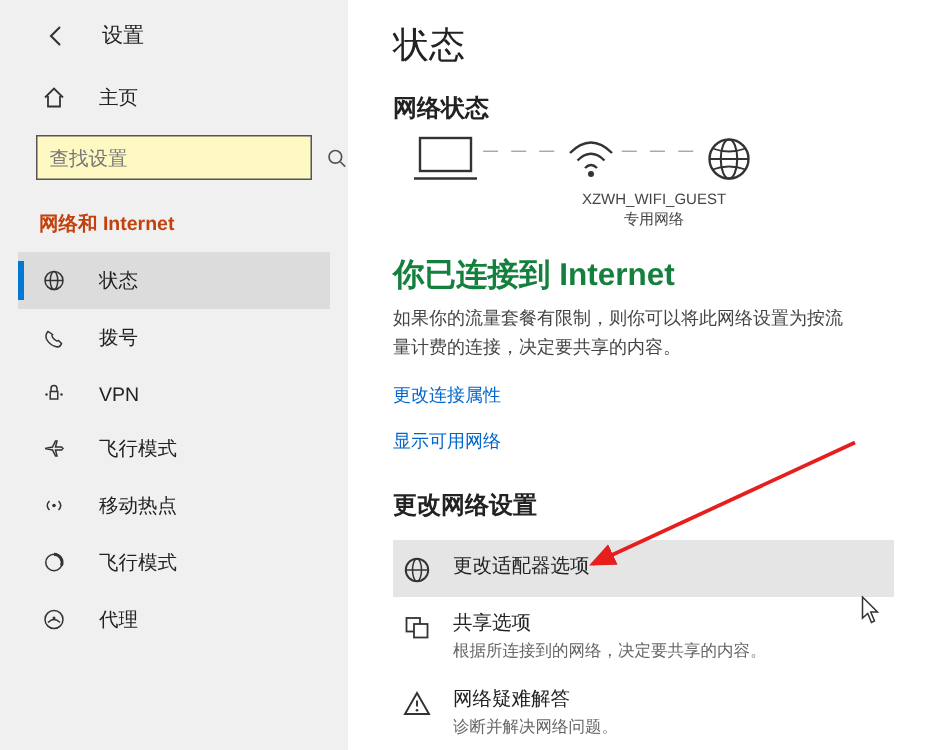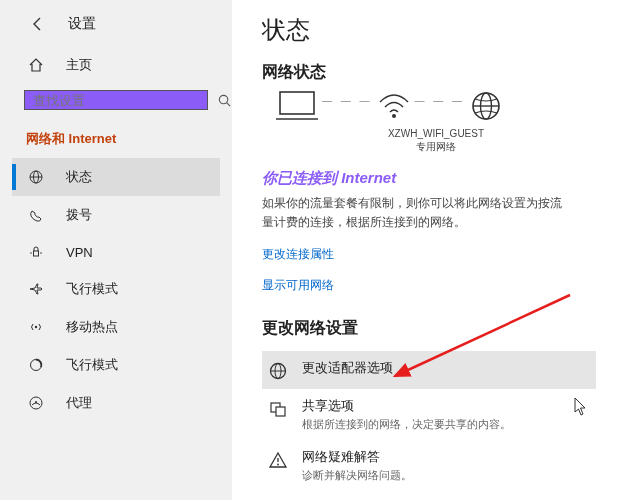--- a/index.html
+++ b/index.html
@@ -4,36 +4,36 @@
 <style>
 * { margin: 0; padding: 0; box-sizing: border-box; font-family: "Microsoft YaHei", "Segoe UI", sans-serif; }
 body { width: 620px; height: 500px; display: flex; background: #fff; overflow: hidden; position: relative; }
 .sidebar { width: 232px; background: #f0f0f0; padding: 10px 12px; flex-shrink: 0; }
 .top-row { display: flex; align-items: center; padding: 2px 14px 8px; }
 .back-btn { width: 24px; height: 24px; display: flex; align-items: center; justify-content: center; font-size: 18px; color: #333; cursor: pointer; }
 .title { font-size: 14px; margin-left: 18px; color: #222; }
 .home-row { display: flex; align-items: center; padding: 6px 14px; margin-top: 6px; cursor: pointer; }
 .home-row .icon { width: 20px; display: flex; justify-content: center; }
 .home-row .label { margin-left: 20px; font-size: 13px; color: #222; }
-.search-box { margin: 10px 12px 12px; border: 1px solid #555; height: 20px; display: flex; align-items: center; background: #8b5cf6; }
+.search-box { margin: 10px 12px 12px; border: 1px solid #555; height: 30px; display: flex; align-items: center; background: #fef9c3; }
 .search-input { flex: 1; border: none; outline: none; padding: 0 8px; font-size: 13px; background: transparent; }
 .search-icon { width: 28px; display: flex; justify-content: center; color: #555; }
 .category { padding: 8px 14px 10px; font-size: 13px; font-weight: 600; color: #c2410c; }
 .nav-item { display: flex; align-items: center; padding: 10px 14px; cursor: pointer; position: relative; }
 .nav-item.active::before { content: ""; position: absolute; left: 0; top: 6px; bottom: 6px; width: 4px; background: #0078d4; }
 .nav-item.active { background: #dcdcdc; }
 .nav-item .icon { width: 20px; display: flex; justify-content: center; color: #333; font-size: 15px; }
 .nav-item .label { margin-left: 20px; font-size: 13px; color: #222; }
 .main { flex: 1; padding: 14px 24px 0 30px; overflow: hidden; position: relative; }
 .page-title { font-size: 24px; font-weight: 400; color: #222; margin-bottom: 16px; }
 .section-title { font-size: 16px; font-weight: 600; color: #222; }
 .diagram { display: flex; align-items: center; gap: 4px; margin: 6px 0 4px 14px; }
 .diag-label { text-align: center; font-size: 10px; color: #444; margin: 2px 0 15px 14px; line-height: 1.3; }
 .dashes { color: #888; letter-spacing: 3px; font-size: 10px; margin-bottom: 12px; }
-.connected-title { font-size: 15px; font-weight: 600; color: #8b5cf6; margin-top: 16px; font-style: italic; }
+.connected-title { font-size: 21px; font-weight: 600; color: #15803d; margin-top: 16px; }
 .connected-desc { font-size: 12px; color: #444; margin-top: 6px; line-height: 1.6; max-width: 310px; }
 .link { font-size: 12px; color: #0066cc; margin-top: 14px; cursor: pointer; display: block; }
 .change-title { font-size: 16px; font-weight: 600; color: #222; margin-top: 24px; margin-bottom: 12px; }
 .option-row { display: flex; align-items: flex-start; padding: 8px 10px 8px 2px; cursor: pointer; }
 .option-row.hover { background: #e5e5e5; }
 .option-row .oicon { width: 28px; display: flex; justify-content: center; margin-top: 2px; color: #333; }
 .option-row .otext { margin-left: 10px; }
 .option-row .otitle { font-size: 13px; color: #222; }
 .option-row .odesc { font-size: 11px; color: #666; margin-top: 2px; }
 .cursor { position: absolute; left: 342px; top: 397px; pointer-events: none; }
@@ -165,21 +165,21 @@
           <path d="M6 10 Q17 14 28 10 M6 24 Q17 20 28 24" stroke="#333" stroke-width="1.2" fill="none"></path>
         </svg>
       </span>
   </div>
   <div class="diag-label">
     <div>XZWH_WIFI_GUEST</div>
     <div>专用网络</div>
   </div>
 
   <div class="connected-title">你已连接到 Internet</div>
-  <div class="connected-desc">如果你的流量套餐有限制，则你可以将此网络设置为按流量计费的连接，根据所连接到的网络。</div>
+  <div class="connected-desc">如果你的流量套餐有限制，则你可以将此网络设置为按流量计费的连接，决定要共享的内容。</div>
 
   <a class="link">更改连接属性</a>
   <a class="link">显示可用网络</a>
 
   <div class="change-title">更改网络设置</div>
 
   <div class="option-row hover">
     <span class="oicon">
         <svg width="20" height="20" viewBox="0 0 20 20">
           <circle cx="10" cy="10" r="7.5" stroke="#333" fill="none" stroke-width="1.3"></circle>

